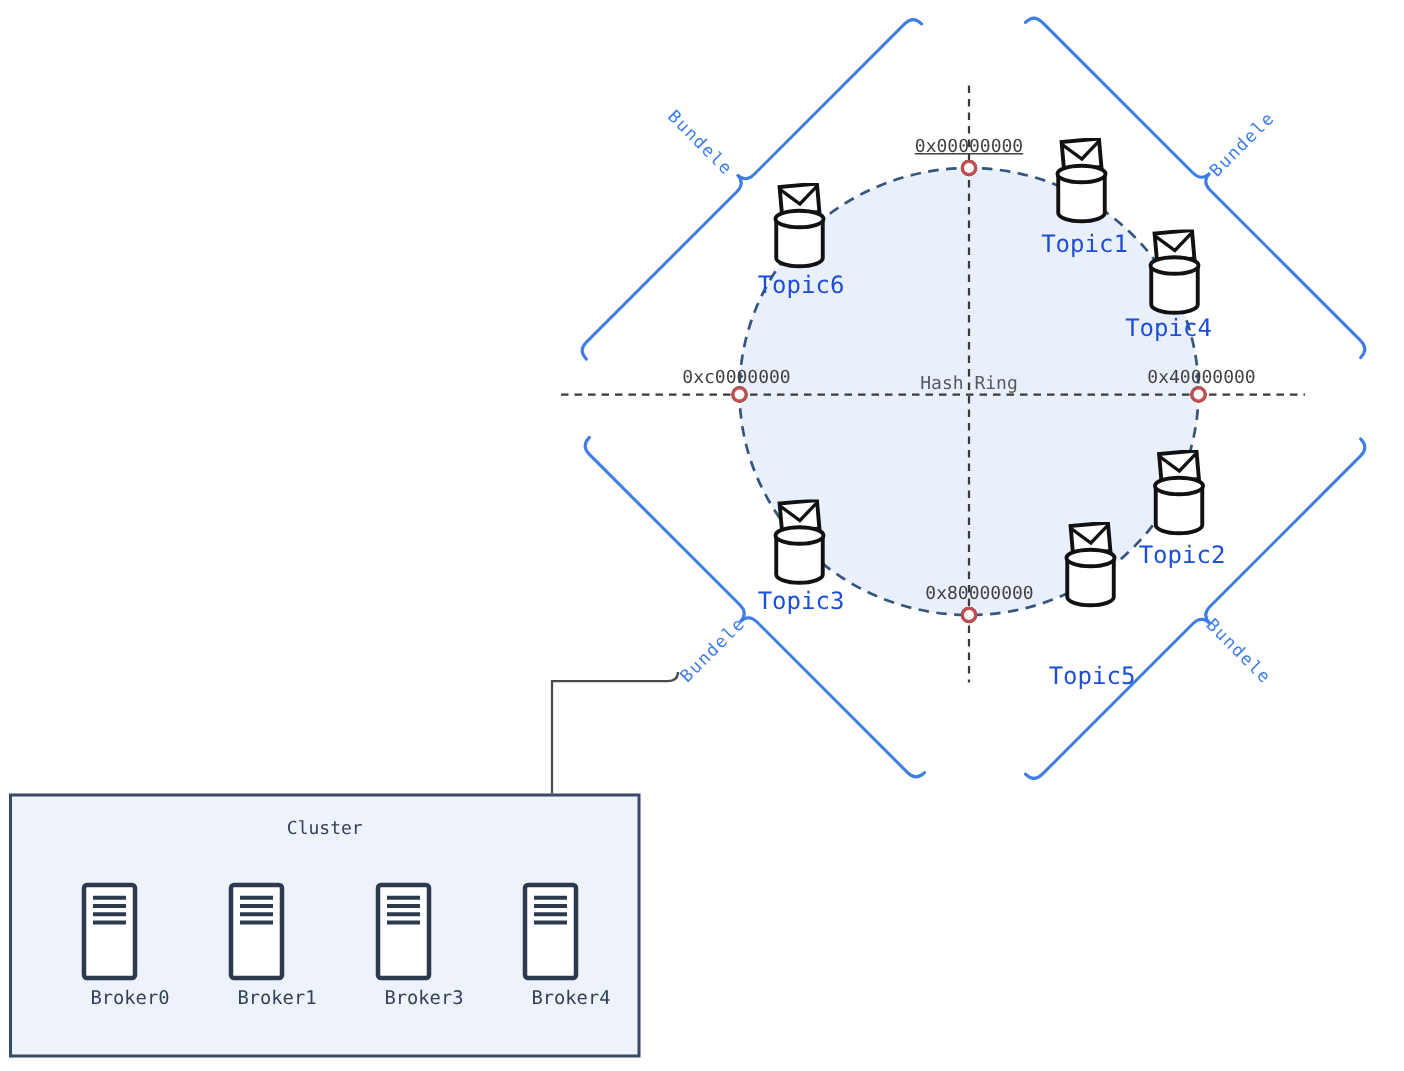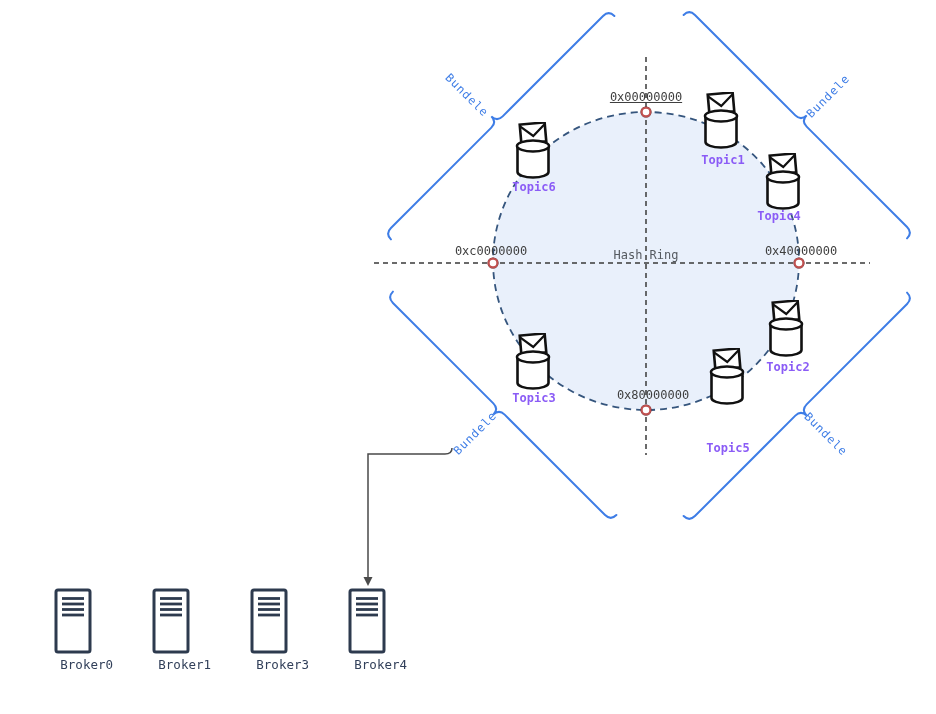--- a/index.html
+++ b/index.html
@@ -4,21 +4,21 @@
 <style>
   html,body{margin:0;padding:0;background:#ffffff;}
   .canvas{
     position:relative;width:936px;height:714px;background:#ffffff;overflow:hidden;
     font-family:"DejaVu Sans Mono", monospace;
   }
   .layer{position:absolute;left:0;top:0;}
   .lbl{position:absolute;text-align:center;white-space:nowrap;}
   .hash-lbl{width:90px;font-size:12px;color:#3f3f3f;}
   .ring-title{width:90px;font-size:12px;color:#555a60;}
-  .topic-lbl{width:70px;font-size:12px;color:#8b5cf6;font-weight:bold;}
+  .topic-lbl{width:70px;font-size:16px;color:#1d4ed8;}
   .bundle-lbl{width:70px;font-size:11.5px;color:#3e7de6;letter-spacing:1px;}
   .annot{width:330px;font-size:12px;color:#3c3c3c;}
   .cluster-box{
     position:absolute;left:6px;top:529px;width:421px;height:176px;
     background:#edf2fb;border:2px solid #394a63;box-sizing:border-box;
   }
   .cluster-title{position:absolute;left:0;top:14px;width:100%;text-align:center;
     font-size:12px;color:#32405a;}
   .broker-icon{position:absolute;top:588px;}
   .broker-lbl{position:absolute;top:657px;width:80px;font-size:12.5px;color:#32405a;text-align:right;}
@@ -133,20 +133,23 @@
     <g transform="rotate(-5 20 11)">
       <rect x="7.5" y="1.5" width="25" height="19" fill="#fff" stroke="#111" stroke-width="2.6"></rect>
       <path d="M 8 3.5 L 20 14 L 32 3.5" fill="none" stroke="#111" stroke-width="2.2"></path>
     </g>
     <path d="M 4.5 24 L 4.5 50 A 15.5 5.5 0 0 0 35.5 50 L 35.5 24" fill="#fff" stroke="#111" stroke-width="2.6"></path>
     <ellipse cx="20" cy="24" rx="16" ry="5.5" fill="#fff" stroke="#111" stroke-width="2.6"></ellipse>
   </svg>
   <div class="lbl topic-lbl" style="left:499px;top:391px;">Topic3</div>
 
 
+  <div class="cluster-box">
+    <div class="cluster-title">Cluster</div>
+  </div>
 
   <svg class="broker-icon" style="left:54px;" width="38" height="66" viewBox="0 0 38 66">
     <rect x="2" y="2" width="34" height="62" rx="2" fill="#fff" stroke="#2d3a4e" stroke-width="3"></rect>
     <g stroke="#2d3a4e" stroke-width="2.8">
       <line x1="8" y1="10.5" x2="30" y2="10.5"></line>
         <line x1="8" y1="16" x2="30" y2="16"></line>
       <line x1="8" y1="21.5" x2="30" y2="21.5"></line>
         <line x1="8" y1="27" x2="30" y2="27"></line>
     </g>
   </svg>

